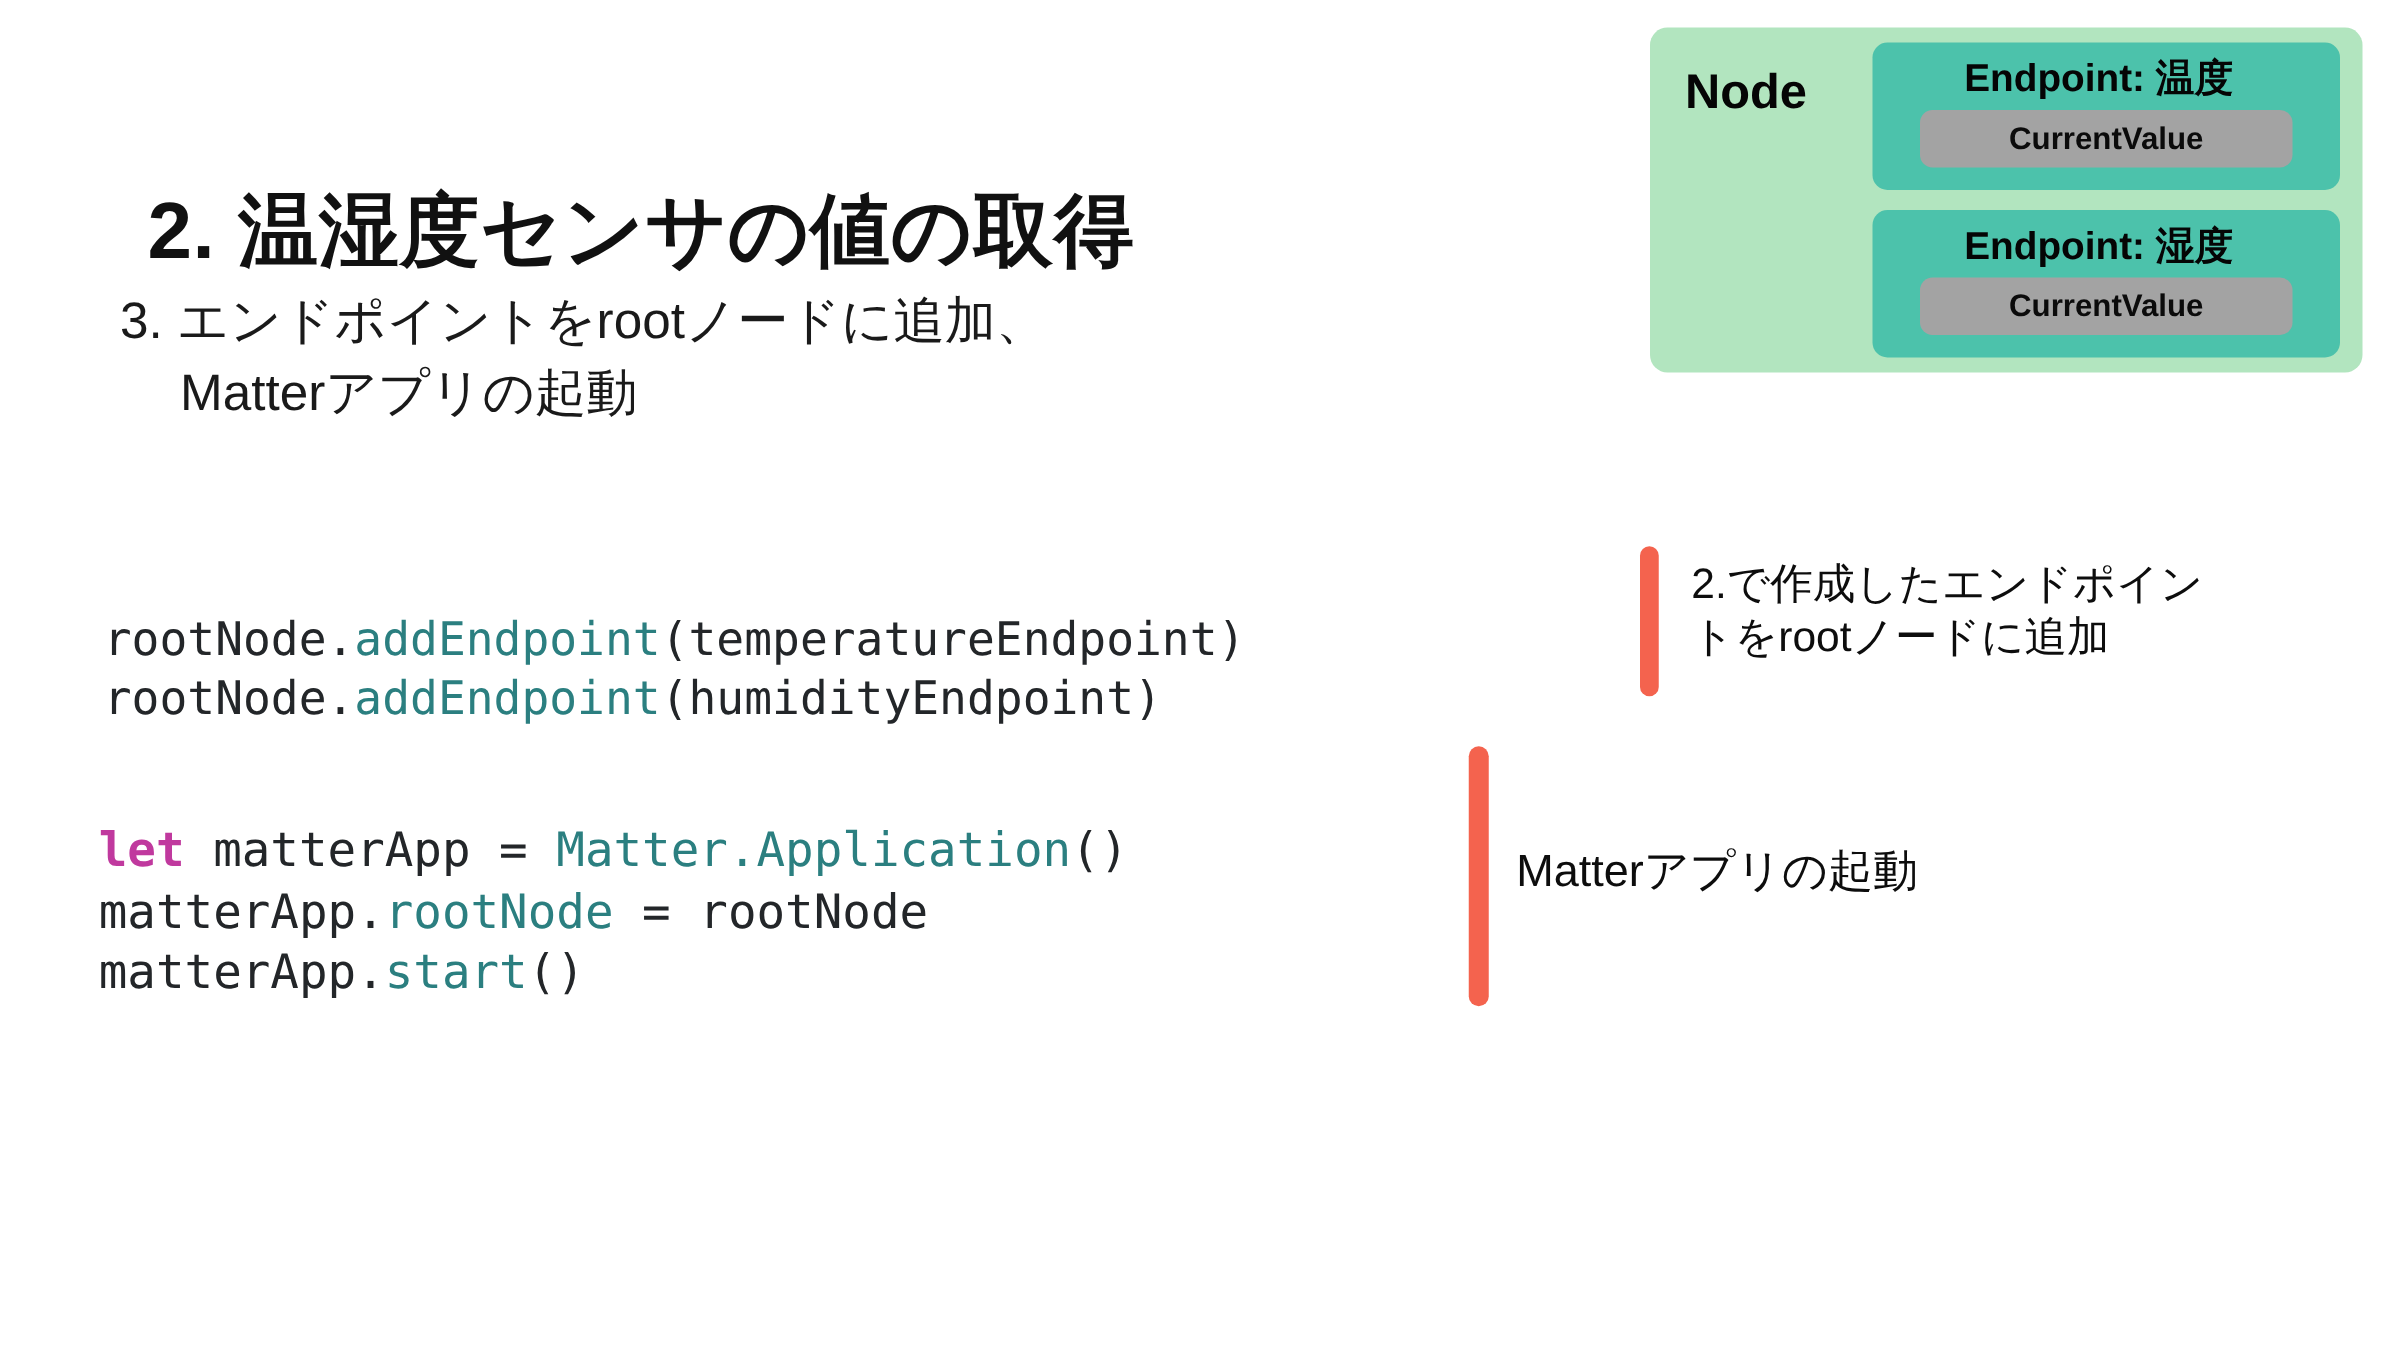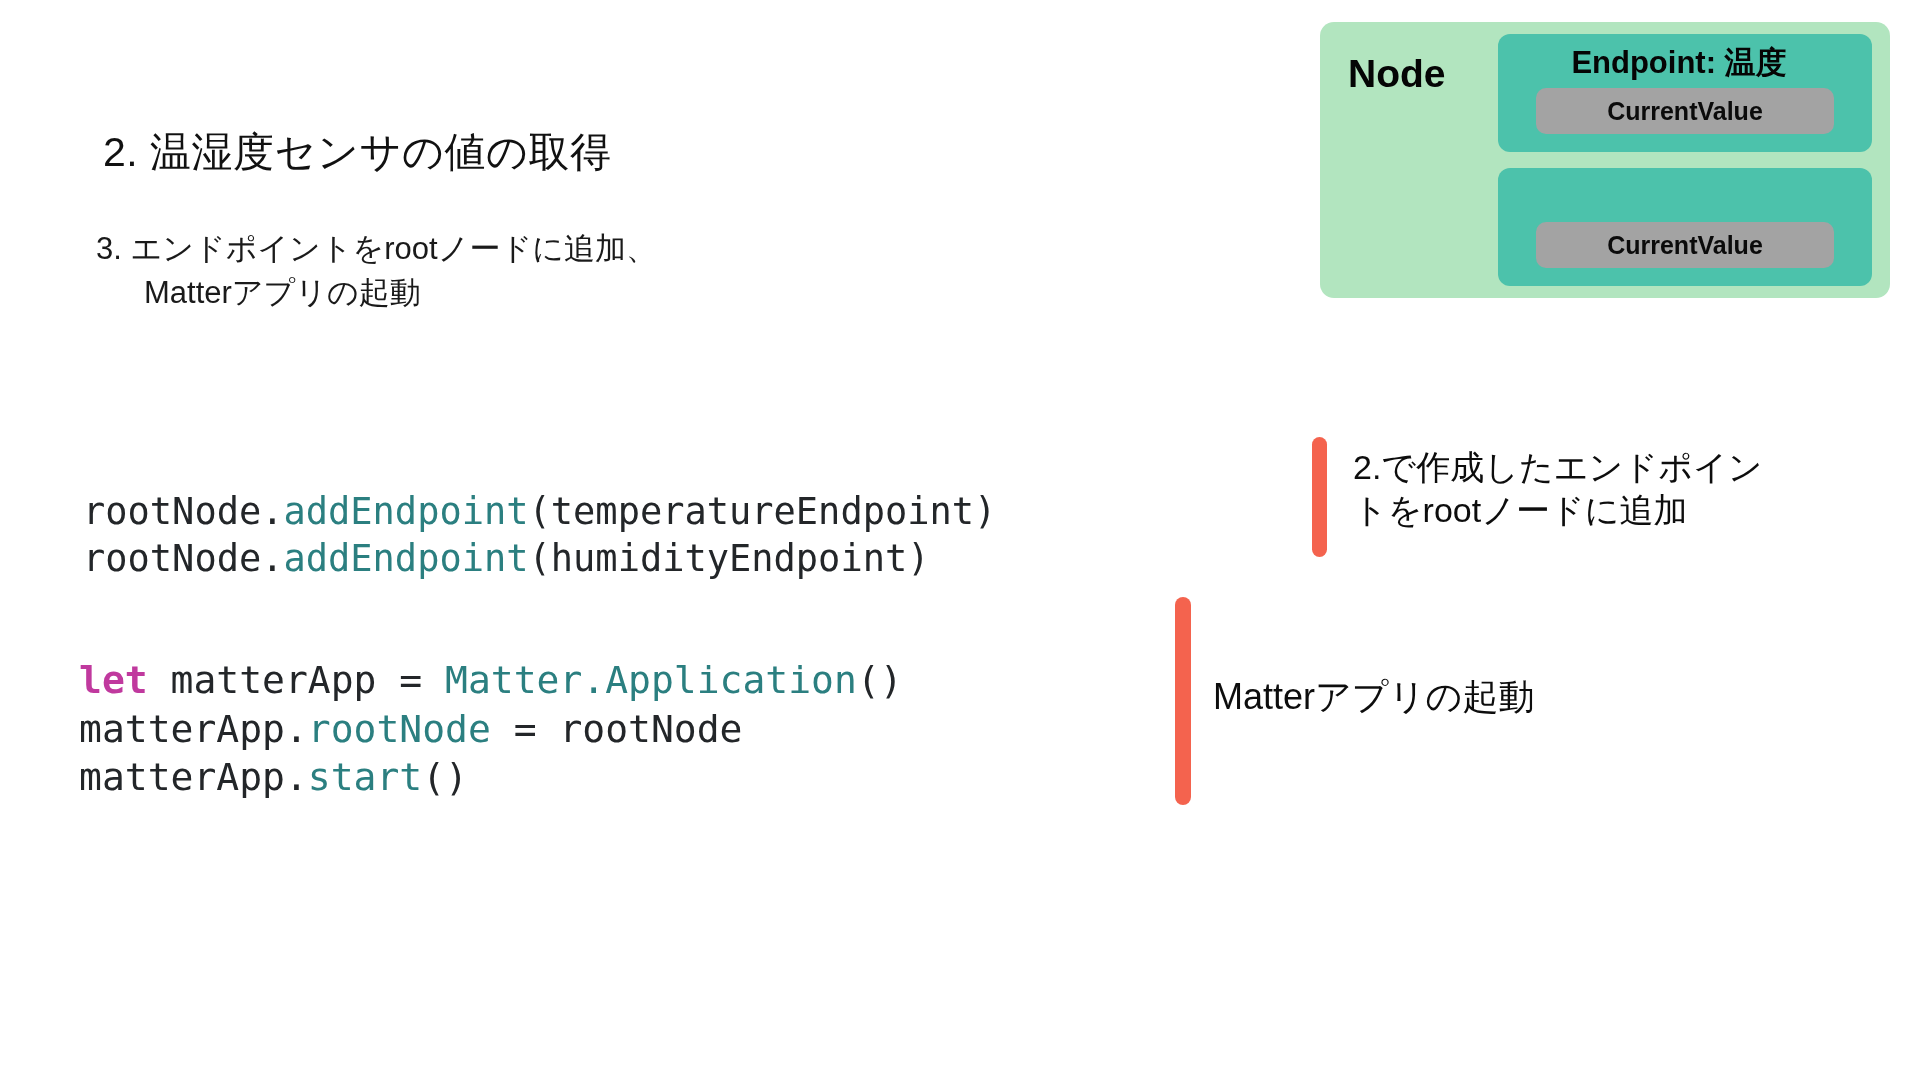--- a/index.html
+++ b/index.html
@@ -20,35 +20,35 @@
   .slide {
     position: relative;
     width: 1920px;
     height: 1080px;
     background: #ffffff;
   }
 
   
   .page-title {
     position: absolute;
-    left: 103px;
+    left: 118px;
     top: 98px;
-    font-size: 41px;
-    font-weight: 400;
+    font-size: 64px;
+    font-weight: 700;
     letter-spacing: 0.5px;
     color: #111111;
     white-space: nowrap;
   }
 
   
   .subtitle {
     position: absolute;
     left: 96px;
     top: 227px;
-    font-size: 31px;
+    font-size: 41px;
     font-weight: 400;
     line-height: 1.42;
     color: #1a1a1a;
     white-space: nowrap;
   }
   .subtitle .sub-line-2 {
     display: block;
     padding-left: 48px;
   }
 
@@ -171,20 +171,21 @@
 
   <div class="node-box">
     <div class="node-label">Node</div>
 
     <div class="endpoint-card" id="endpoint-card-0">
       <div class="endpoint-title">Endpoint: 温度</div>
       <div class="attr-pill">CurrentValue</div>
     </div>
 
     <div class="endpoint-card" id="endpoint-card-1">
+      <div class="endpoint-title">Endpoint: 湿度</div>
       <div class="attr-pill">CurrentValue</div>
     </div>
   </div>
 
   <div class="annotation" id="annotation-0">
     <div class="bar"></div>
     <div class="note">2.で作成したエンドポイン<br>トをrootノードに追加</div>
   </div>
 
   <div class="annotation" id="annotation-1">

